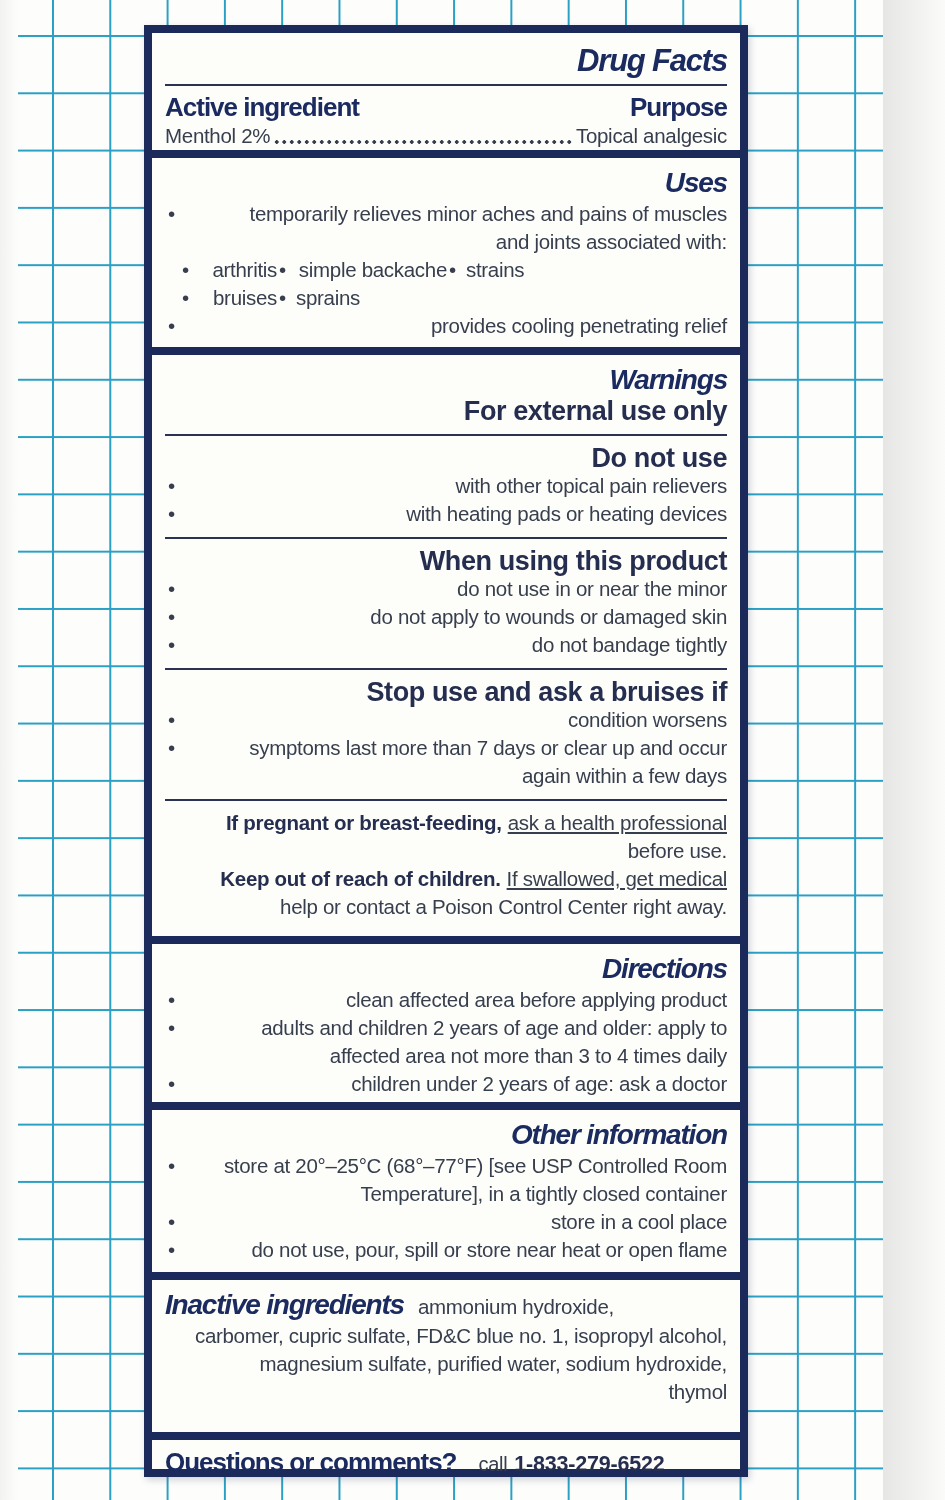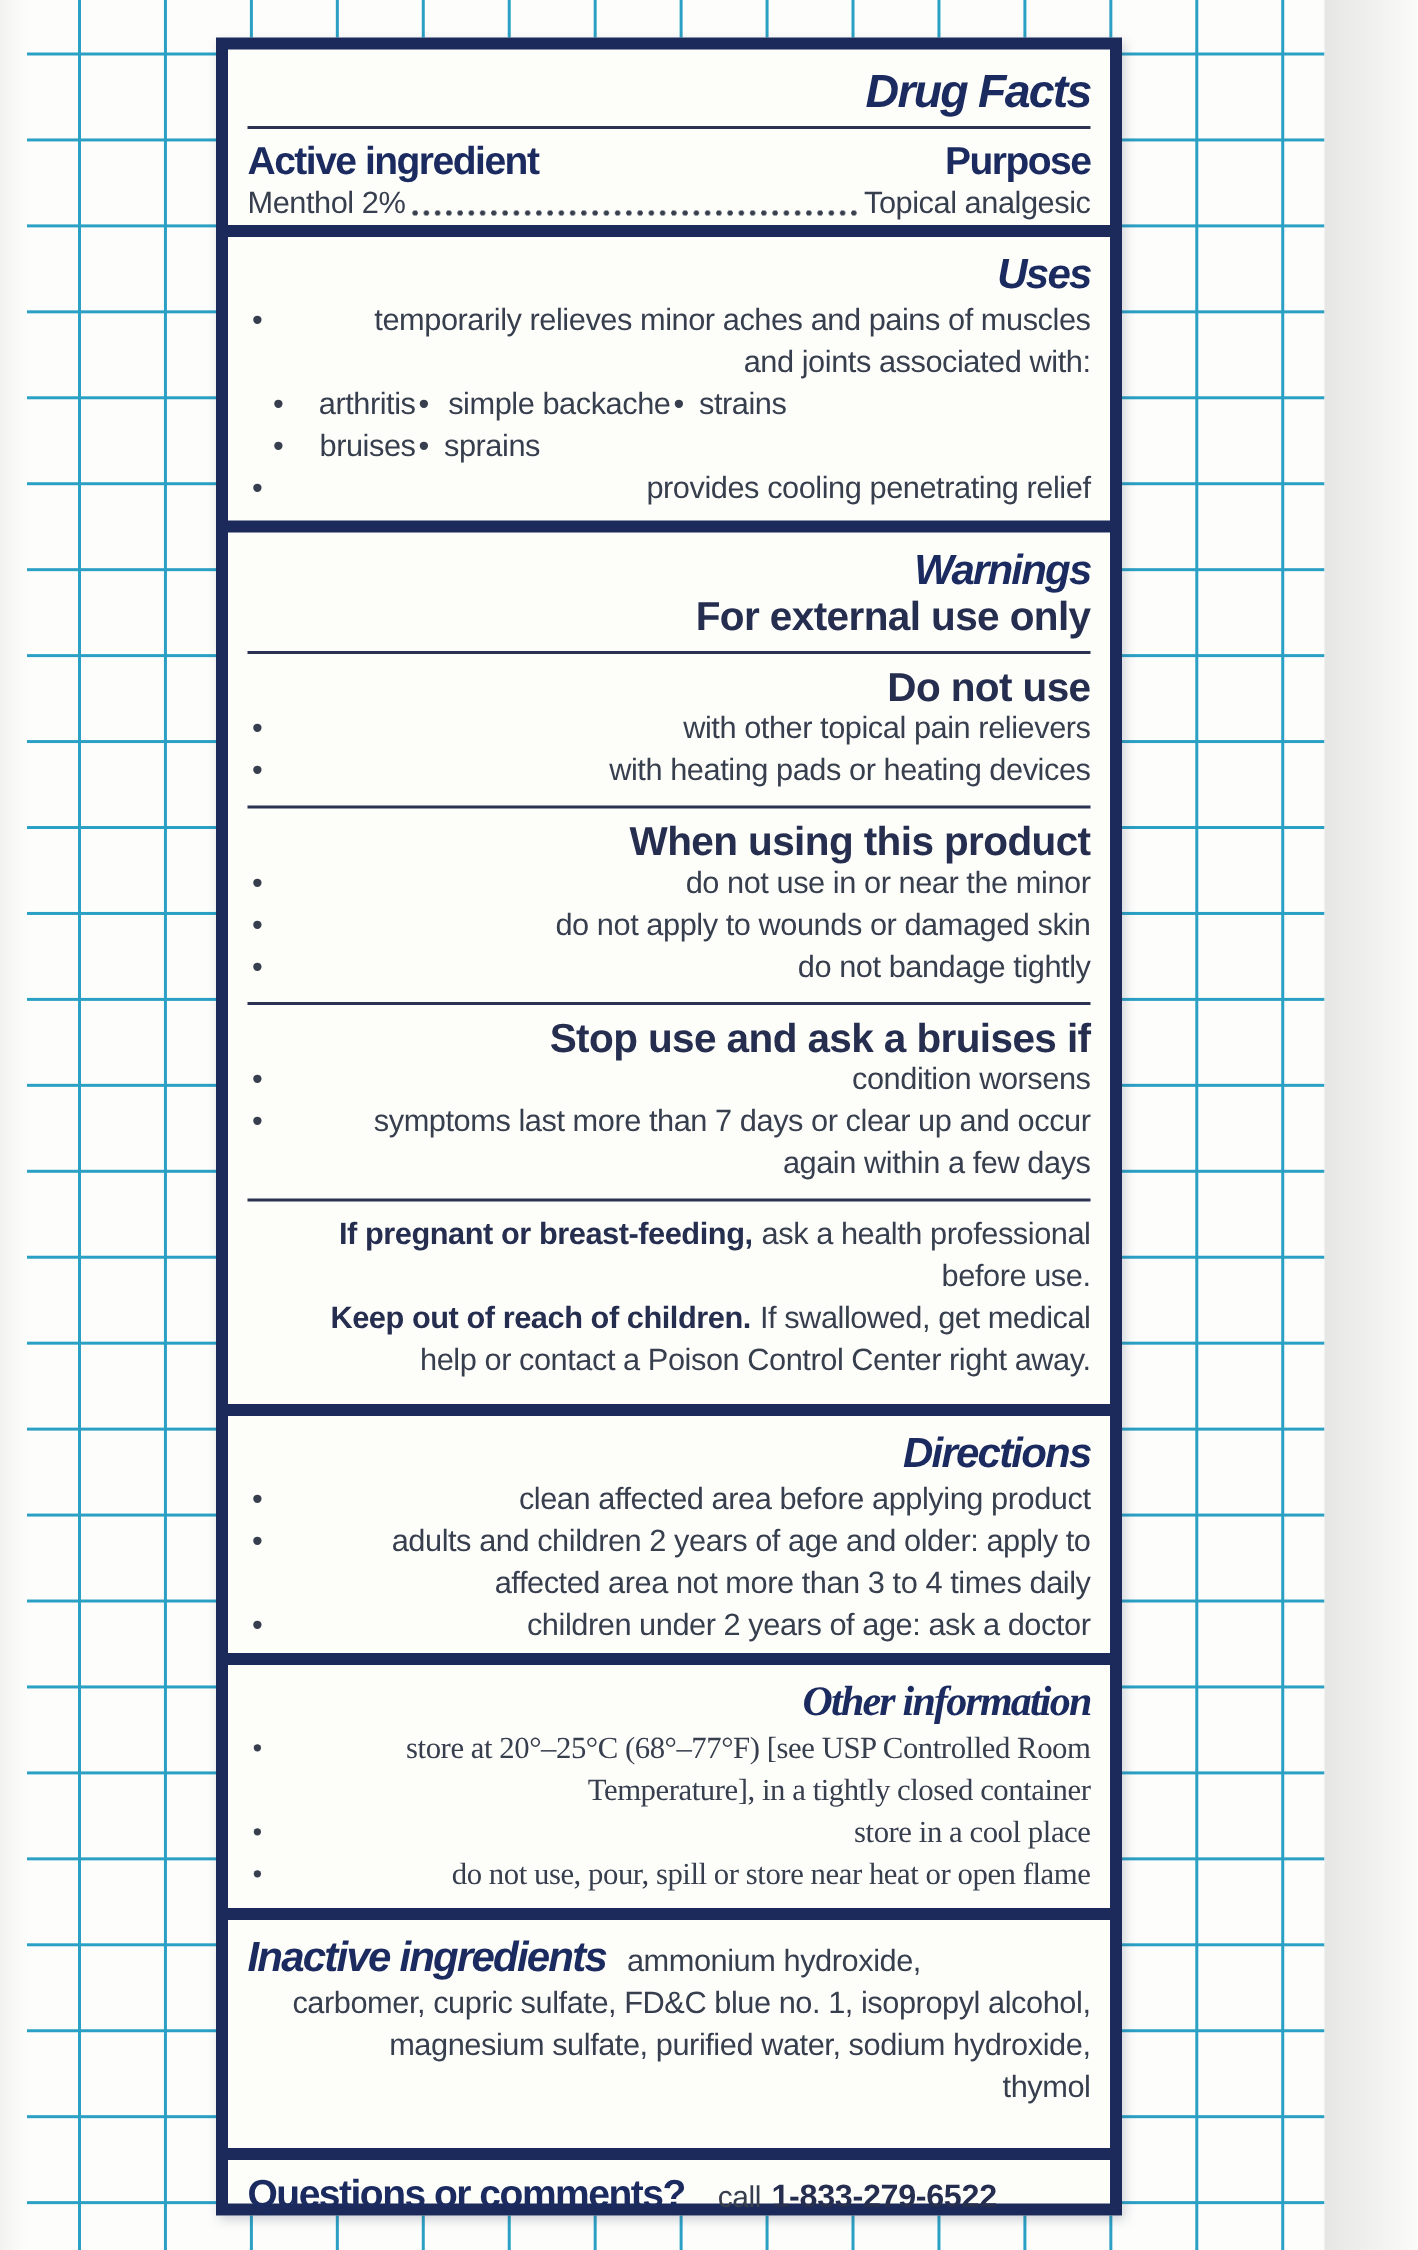--- a/index.html
+++ b/index.html
@@ -42,21 +42,21 @@
     border:8px solid var(--navy);
     display:flex;flex-direction:column;
     box-shadow:2px 3px 7px rgba(55,65,90,.22);
   }
   .divider{height:8px;background:var(--navy);flex:none;}
   .section{padding:8px 13px 4px 13px;overflow:hidden;flex:none;text-align:right;}
   .s-header{height:117px;padding-top:10px;}
   .s-uses{height:189px;}
   .s-warnings{height:581px;}
   .s-directions{height:158px;}
-  .s-other{height:162px;font-family:Liberation Serif, serif;}
+  .s-other{height:162px;}
   .s-inactive{height:152px;}
   .s-questions{height:60px;padding-top:7px;}
 
   .h1{
     font-size:31px;font-weight:bold;font-style:italic;
     color:var(--head);letter-spacing:-1.2px;line-height:36px;
     white-space:nowrap;
   }
   .h2{
     font-size:28px;font-weight:bold;font-style:italic;
@@ -88,21 +88,21 @@
   .rule-title{margin:5px 0 6px 0;}
   .row-split{display:flex;justify-content:space-between;align-items:baseline;}
   .dotted-row{display:flex;align-items:baseline;}
   .leader{
     flex:1;align-self:stretch;margin:0 3px;
     background-image:radial-gradient(circle,var(--body) 1.6px,transparent 1.9px);
     background-size:7.5px 6px;background-repeat:repeat-x;
     background-position:left calc(100% - 5px);
   }
   .bold-inline{font-weight:bold;color:var(--boldtxt);}
-  .rest-inline{margin-left:6px;}
+  .rest-inline{margin-left:6px;text-decoration:underline;}
   .inactive-first{display:flex;align-items:baseline;}
   .inactive-first .line{margin-left:14px;}
   .q-row{display:flex;align-items:baseline;}
   .q-call{margin-left:22px;font-size:20px;}
   .q-phone{margin-left:7px;font-size:21.5px;font-weight:bold;color:var(--boldtxt);letter-spacing:-0.2px;}
 </style>
 </head>
 <body>
 
 <div class="paper"></div>

